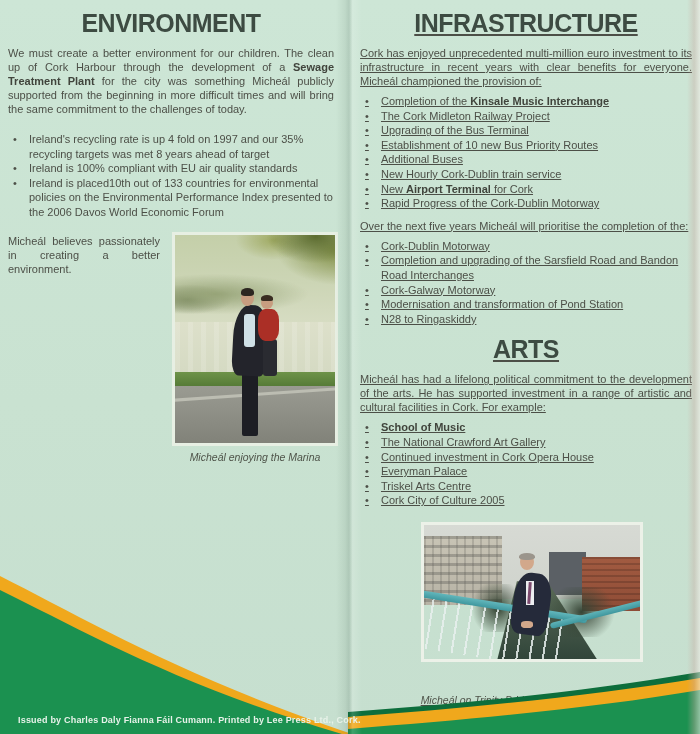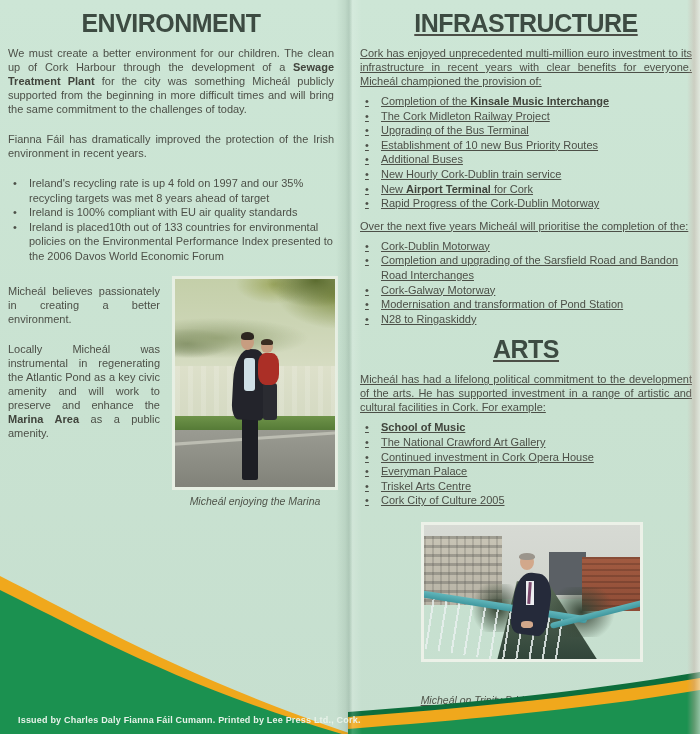--- a/index.html
+++ b/index.html
@@ -10,21 +10,21 @@
   }
   .col{position:absolute;top:6px;}
   .col-left{left:8px;width:326px;}
   .col-right{left:360px;width:332px;text-decoration:underline;}
   h1.sec{
     margin:2px 0 8px 0;text-align:center;font-size:26px;line-height:30px;
     font-weight:800;letter-spacing:-0.5px;color:#3d4b42;
     transform:scaleX(0.96);transform-origin:center;
   }
   h1.arts{margin-top:8px;}
-  .para{font-size:11px;line-height:14px;text-align:justify;margin:8px 0 16px 0;}
+  .para{font-size:11px;line-height:14px;text-align:justify;margin:2px 0 16px 0;}
   .para:last-child{margin-bottom:0;}
   .b{font-weight:bold;color:#40443c;}
   sub{font-size:8px;}
   .bullets{margin:0 0 8px 0;}
   .bullet-row{display:flex;font-size:11px;line-height:14.6px;}
   .bullet-row .dot{flex:0 0 16px;padding-left:5px;color:#4c4f47;}
   .bullet-row .btext{flex:1;}
   .tight .para{margin-bottom:6px;}
   .side-row{display:flex;gap:0;margin-top:12px;}
   .side-text{flex:0 0 152px;}
@@ -101,40 +101,38 @@
 </style>
 </head>
 <body>
 
 <div class="page">
 
   <div class="col col-left">
     <h1 class="sec">ENVIRONMENT</h1>
     <div>
         <div class="para"><span>We must create a better environment for our children.  The clean up of Cork Harbour through the development of a </span><span class="b">Sewage Treatment Plant</span><span> for the city was something Micheál publicly supported from the beginning in more difficult times and will bring the same commitment to the challenges of today.</span></div>
-        <div class="para"><span>Fianna Fáil has dramatically improved the protection of the Irish environment in recent years.</span></div>
         <div class="bullets">
           <div class="bullet-row">
             <span class="dot">•</span>
             <span class="btext"><span>Ireland's recycling rate is up 4 fold on 1997 and our 35% recycling targets was met 8 years ahead of target</span></span>
           </div>
           <div class="bullet-row">
             <span class="dot">•</span>
             <span class="btext"><span>Ireland is 100% compliant with EU air quality standards</span></span>
           </div>
           <div class="bullet-row">
             <span class="dot">•</span>
             <span class="btext"><span>Ireland is placed10th out of 133 countries for environmental policies on the Environmental Performance Index presented to the 2006 Davos World Economic Forum</span></span>
           </div>
         </div>
       </div>
     <div class="side-row">
       <div class="side-text">
           <div class="para"><span>Micheál believes passionately in creating a better environment.</span></div>
-          <div class="para"><span>Locally Micheál was instrumental in regenerating the Atlantic Pond as a key civic amenity and will work to preserve and enhance the </span><span class="b">Marina Area</span><span> as a public amenity.</span></div>
         </div>
       <div class="figure">
         <div class="photo photo-left">
           <div class="pl-sky"></div>
           <div class="pl-water"></div>
           <div class="pl-grass"></div>
           <div class="pl-road"></div>
           <div class="pl-curb"></div>
           <div class="pl-man-legs"></div>
           <div class="pl-man-coat"></div>

